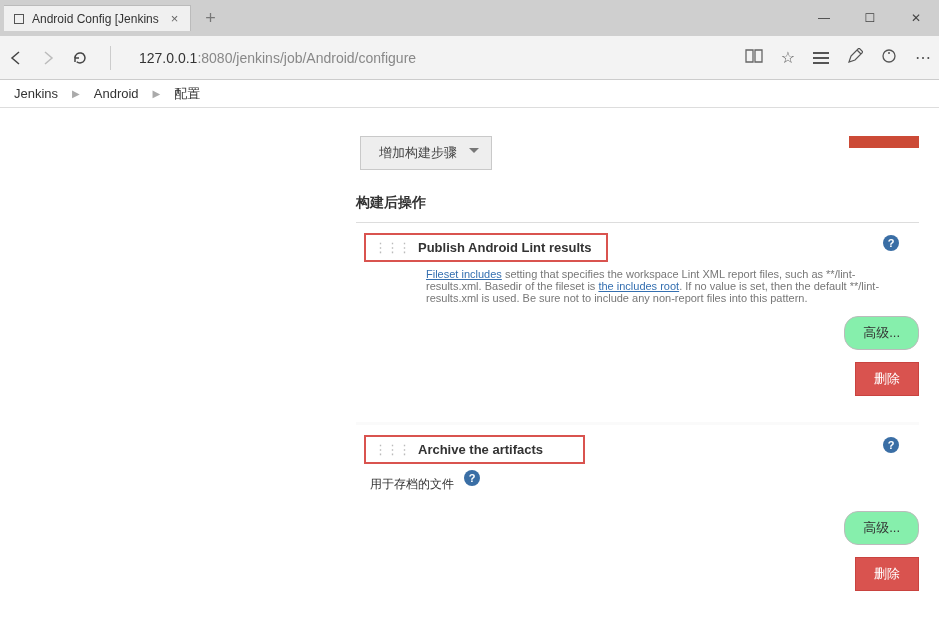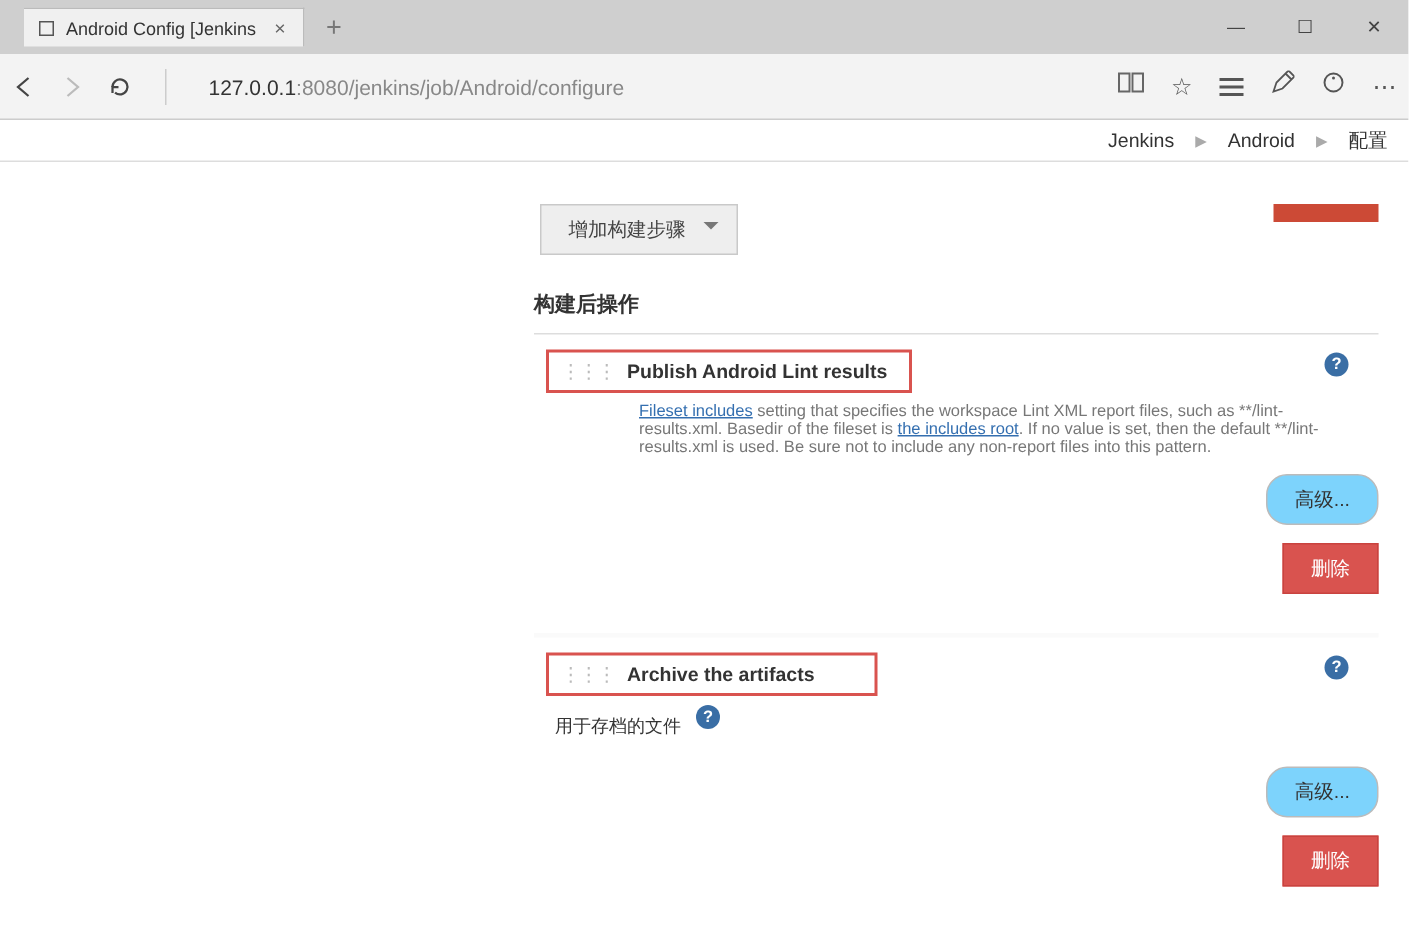--- a/index.html
+++ b/index.html
@@ -1,39 +1,39 @@
 <!DOCTYPE html>
 <html><head>
 <meta charset="utf-8">
 <style>
   * { box-sizing: border-box; margin: 0; padding: 0; }
   body { font-family: Arial, "Microsoft YaHei", sans-serif; font-size: 12px; color: #333; background: #fff; width: 939px; }
 
   
   .browser-chrome { background: #e8e8e8; }
-  .tab-bar { display: flex; align-items: center; height: 36px; background: #cfcfcf; padding-left: 12px; }
+  .tab-bar { display: flex; align-items: center; height: 36px; background: #cfcfcf; }
   .tab { display: flex; align-items: center; background: #f0f0f0; height: 26px; padding: 0 8px 0 10px; margin-left: 4px; border-top: 1px solid #bbb; border-right: 1px solid #bbb; gap: 8px; font-size: 12px; }
   .tab .square-icon { width: 10px; height: 10px; border: 1px solid #555; display: inline-block; }
   .tab-close { font-size: 13px; color: #666; cursor: pointer; padding: 0 4px; }
   .new-tab { color: #777; font-size: 18px; margin-left: 14px; cursor: pointer; }
   .win-controls { margin-left: auto; display: flex; }
   .win-btn { width: 46px; height: 28px; display:flex; align-items:center; justify-content:center; color:#444; cursor:pointer; font-size:12px;}
   .nav-bar { display: flex; align-items: center; height: 44px; background: #f3f3f3; border-bottom: 1px solid #ccc; padding: 0 8px; gap: 16px; }
   .nav-btn { width: 16px; height: 16px; display:flex; align-items:center; justify-content:center; color:#555; cursor:pointer; }
   .nav-btn.disabled { color:#b8b8b8; cursor:default; }
   .url-divider { width:1px; height:24px; background:#ccc; margin:0 6px; }
   .url-bar { flex:1; font-size:14px; color:#333; padding: 0 6px;}
   .url-rest { color:#888; }
   .right-icons { display:flex; gap:18px; align-items:center; color:#555; margin-left:10px;}
   .right-icons span { cursor:pointer; font-size:16px; }
   .hamburger { display:inline-flex; flex-direction:column; gap:3px;}
   .hamburger i { display:block; width:16px; height:2px; background:#555;}
 
   
-  .breadcrumb { height: 28px; border-bottom: 1px solid #ddd; display:flex; align-items:center; padding: 0 14px; gap: 14px; font-size:13px; color:#333;justify-content:flex-end; }
+  .breadcrumb { height: 28px; border-bottom: 1px solid #ddd; display:flex; align-items:center; padding: 0 14px; gap: 14px; font-size:13px; color:#333; }
   .breadcrumb .sep { color:#aaa; font-size:10px; }
 
   
   .content { padding: 0 20px 20px 20px; position:relative; }
   .top-btn-stub { position:absolute; right:20px; top:0; width:70px; height:12px; background:#cc4a36; }
   .add-step { margin: 28px 0 0 340px; }
   .dropdown-btn { border:1px solid #c9c9c9; background:#eee; padding: 7px 34px 7px 18px; font-size:13px; color:#444; position:relative; cursor:pointer; display:inline-block;}
   .dropdown-btn::after { content:""; position:absolute; right:12px; top:50%; transform:translateY(-50%); border:5px solid transparent; border-top-color:#777; }
 
   .section-title { font-weight:bold; font-size:14px; margin: 24px 0 10px 336px; }
@@ -45,21 +45,21 @@
   .block-header .btitle { font-weight:bold; font-size:13px; }
   .row { display:flex; align-items:flex-start; gap:10px; margin: 4px 0; position:relative;}
   .row-label { width:56px; text-align:right; font-size:12px; padding-top:6px; color:#333;}
   .row-label.wide { width:98px; }
   .row-input { flex:1; }
   .row-input input { width:100%; border:1px solid #bbb; padding:5px 6px; font-size:13px; background:#fff;}
   .desc { margin-left:70px; font-size:11px; color:#777; margin-top:4px; margin-right: 20px;}
   .desc a { color:#346fb0; text-decoration:underline; }
   .btn-row { text-align:right; margin-top:12px; margin-right:0; }
   .btn { display:inline-block; padding:7px 18px; font-size:13px; border:1px solid #bbb; cursor:pointer;}
-  .btn-grey { background:#7dd3fc; color:#333;border-radius:14px; }
+  .btn-grey { background:#86efac; color:#333;border-radius:14px; }
   .btn-red { background:#d9534f; border-color:#c9433f; color:#fff; }
   .divider-light { border:0; border-top:3px solid #fafafa; margin:26px 0 10px 336px;}
 
   .qcircle { display:inline-flex; width:16px; height:16px; border-radius:50%; background:#3a6ea5; color:#fff; align-items:center; justify-content:center; font-size:11px; font-weight:bold; cursor:pointer;}
   .help-abs { position:absolute; right:20px; }
 </style>
 </head>
 <body>
 
 <div class="browser-chrome">

